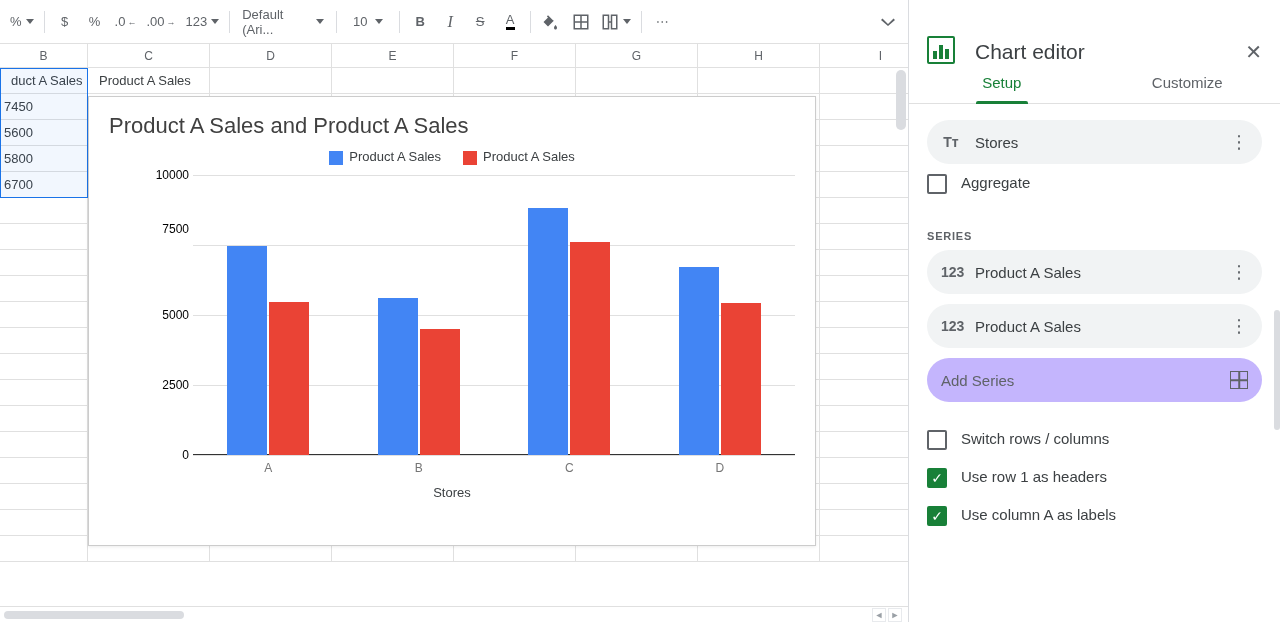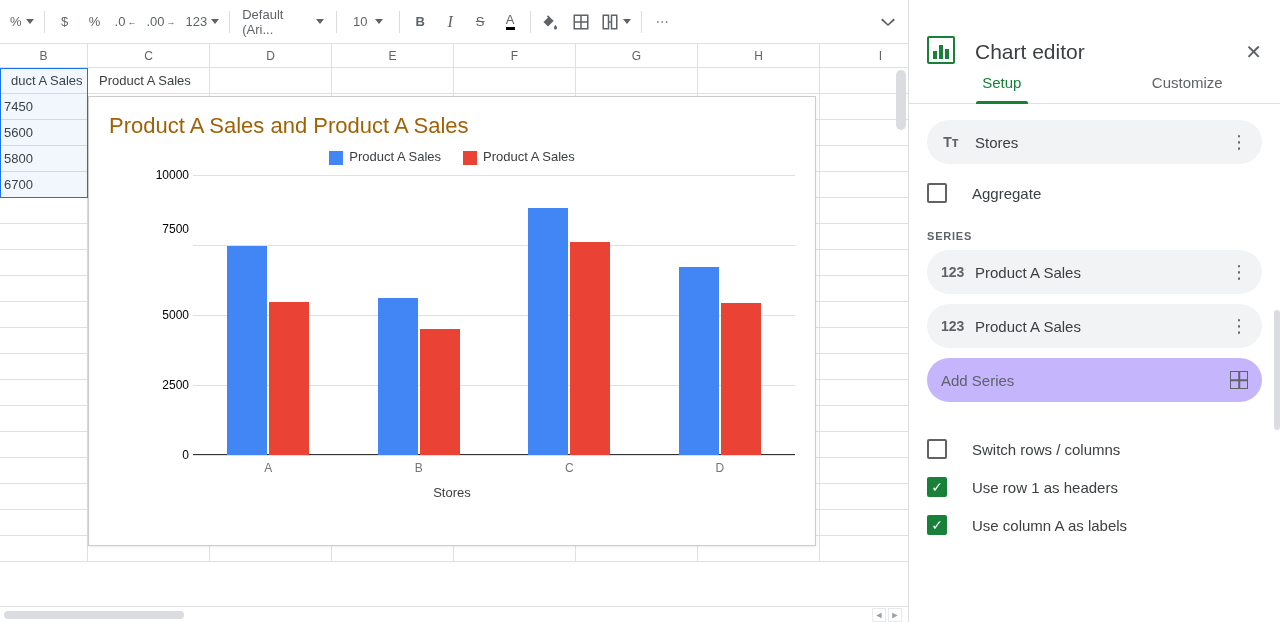--- a/index.html
+++ b/index.html
@@ -129,21 +129,21 @@
       left: 88px;
       top: 52px;
       width: 728px;
       height: 450px;
       border: 1px solid #ccc;
       background: #fff;
       box-shadow: 0 1px 3px rgba(0,0,0,.08);
     }
     .chart-title {
       font-size: 22px;
-      color: #a16207;
+      color: #404040;
       padding: 16px 20px 0 20px;
     }
     .legend {
       display: flex;
       justify-content: center;
       gap: 22px;
       margin-top: 10px;
       font-size: 13px;
       color: #3c4043;
     }
@@ -349,22 +349,21 @@
     }
     .grid-icon::before, .grid-icon::after {
       content: ""; position: absolute; background: #5f6368;
     }
     .grid-icon { border: 1.5px solid #5f6368; }
     .grid-icon::before { left: 50%; top:0; bottom:0; width: 1.5px; transform: translateX(-50%);}
     .grid-icon::after { top: 50%; left:0; right:0; height: 1.5px; transform: translateY(-50%);}
 
     .check-row {
       display: flex;
-      align-items: center;
-      gap: 25px;
+      gap: 14px;
       height: 38px;
       font-size: 15px;
       color: #3c4043;
     }
     .checkbox {
       width: 20px; height: 20px;
       border: 2px solid #5f6368;
       border-radius: 2px;
       display: inline-flex;
       align-items: center; justify-content: center;

